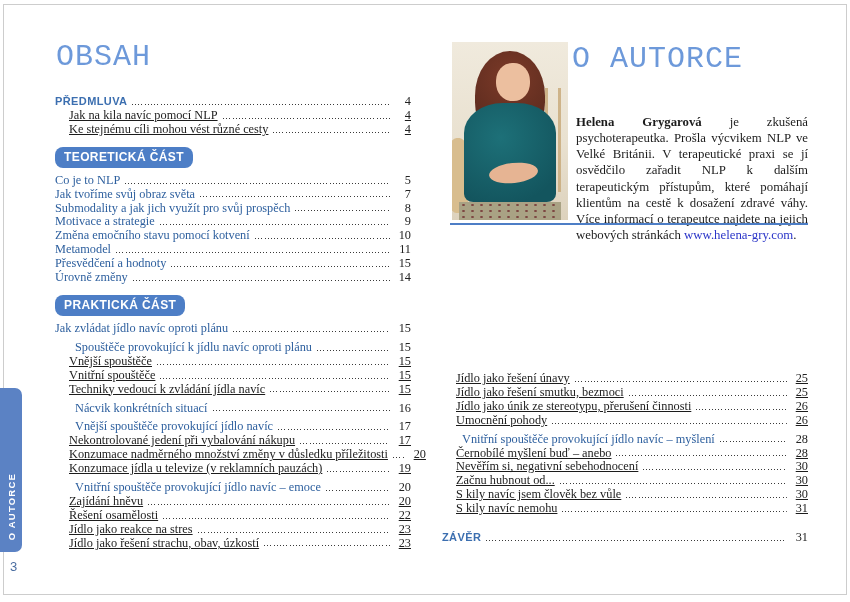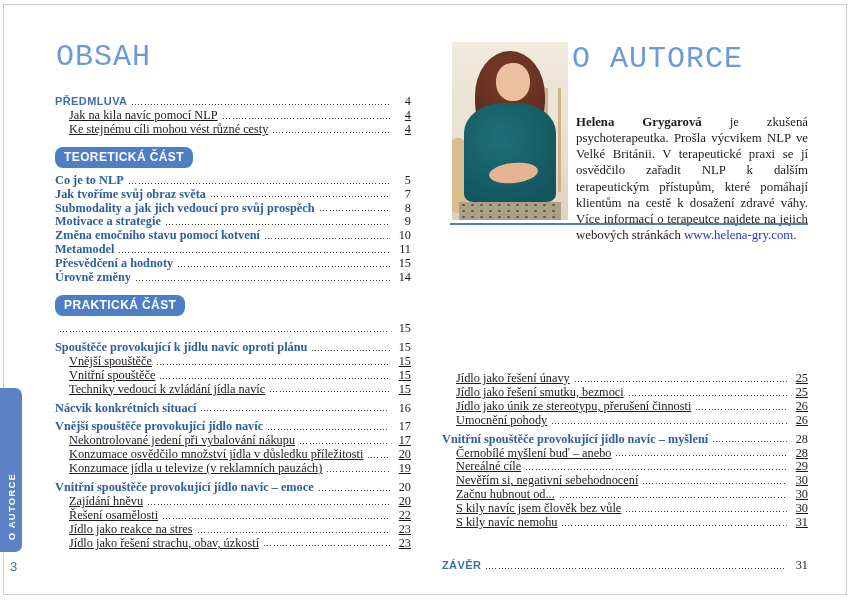--- a/index.html
+++ b/index.html
@@ -18,26 +18,26 @@
   .toc-col{position:absolute;font-size:12.3px;}
   #toc-left{left:55px;top:95px;width:356px;}
   #toc-right{left:442px;top:372px;width:366px;}
 
   .row{display:flex;align-items:baseline;line-height:13.9px;}
   .row .lbl{white-space:nowrap;}
   .row .dots{flex:1;margin:0 3px 0 5px;height:.70em;align-self:baseline;min-width:12px;
     background:repeating-linear-gradient(90deg,#3a3a3a 0 1px,transparent 1px 3.2px) bottom/100% 1.2px no-repeat;}
   .row .pg{min-width:18px;text-align:right;color:#222;font-weight:normal;}
 
-  .row.head .lbl{font-weight:bold;color:var(--toc_head_blue);}
+  .row.head .lbl{font-weight:normal;color:var(--toc_head_blue);}
   .row.sub{padding-left:14px;text-decoration:underline;}
   .row.section .lbl{font-family:"Liberation Sans",sans-serif;font-weight:bold;font-size:11px;
                     letter-spacing:.4px;color:var(--section_blue);}
-  .row.gap{margin-top:5px;}
-  .row.bigsep{margin-top:29px;}
+  .row.gap{margin-top:5px;margin-left:20px;}
+  .row.bigsep{margin-top:15px;}
 
   .badge-row{margin:10px 0 6px;}
   .badge{display:inline-block;background:var(--accent_blue);color:#ffffff;
          font-family:"Liberation Sans",sans-serif;font-weight:bold;font-size:12px;
          letter-spacing:.4px;padding:3px 9px 4px;border-radius:8px;}
 
   
   .photo{position:absolute;left:452px;top:42px;width:116px;height:178px;overflow:hidden;
          background:linear-gradient(180deg,#f0eadd 0%,#e9e1d0 55%,#ddd2bd 100%);}
   .photo .slats{position:absolute;left:58%;top:26%;width:42%;height:58%;opacity:.85;
@@ -107,21 +107,21 @@
         <span class="lbl">Co je to NLP</span>
         <span class="dots"></span>
         <span class="pg">5</span>
       </div>
       <div class="row head">
         <span class="lbl">Jak tvoříme svůj obraz světa</span>
         <span class="dots"></span>
         <span class="pg">7</span>
       </div>
       <div class="row head">
-        <span class="lbl">Submodality a jak jich vedoucí pro svůj prospěch</span>
+        <span class="lbl">Submodality a jak jich využít pro svůj prospěch</span>
         <span class="dots"></span>
         <span class="pg">8</span>
       </div>
       <div class="row head">
         <span class="lbl">Motivace a strategie</span>
         <span class="dots"></span>
         <span class="pg">9</span>
       </div>
       <div class="row head">
         <span class="lbl">Změna emočního stavu pomocí kotvení</span>
@@ -138,20 +138,21 @@
         <span class="dots"></span>
         <span class="pg">15</span>
       </div>
       <div class="row head">
         <span class="lbl">Úrovně změny</span>
         <span class="dots"></span>
         <span class="pg">14</span>
       </div>
       <div class="badge-row"><span class="badge">PRAKTICKÁ ČÁST</span></div>
       <div class="row head">
+        <span class="lbl">Jak zvládat jídlo navíc oproti plánu</span>
         <span class="dots"></span>
         <span class="pg">15</span>
       </div>
       <div class="row head gap">
         <span class="lbl">Spouštěče provokující k jídlu navíc oproti plánu</span>
         <span class="dots"></span>
         <span class="pg">15</span>
       </div>
       <div class="row sub">
         <span class="lbl">Vnější spouštěče</span>
@@ -177,21 +178,21 @@
         <span class="lbl">Vnější spouštěče provokující jídlo navíc</span>
         <span class="dots"></span>
         <span class="pg">17</span>
       </div>
       <div class="row sub">
         <span class="lbl">Nekontrolované jedení při vybalování nákupu</span>
         <span class="dots"></span>
         <span class="pg">17</span>
       </div>
       <div class="row sub">
-        <span class="lbl">Konzumace osvědčilo množství jídla v důsledku příležitosti</span>
+        <span class="lbl">Konzumace nadměrného množství změny v důsledku příležitosti</span>
         <span class="dots"></span>
         <span class="pg">20</span>
       </div>
       <div class="row sub">
         <span class="lbl">Konzumace jídla u televize (v reklamních pauzách)</span>
         <span class="dots"></span>
         <span class="pg">19</span>
       </div>
       <div class="row head gap">
         <span class="lbl">Vnitřní spouštěče provokující jídlo navíc – emoce</span>
@@ -261,25 +262,20 @@
         <span class="lbl">Vnitřní spouštěče provokující jídlo navíc – myšlení</span>
         <span class="dots"></span>
         <span class="pg">28</span>
       </div>
       <div class="row sub">
         <span class="lbl">Černobílé myšlení buď – anebo</span>
         <span class="dots"></span>
         <span class="pg">28</span>
       </div>
       <div class="row sub">
-        <span class="lbl">Nereálné cíle</span>
-        <span class="dots"></span>
-        <span class="pg">29</span>
-      </div>
-      <div class="row sub">
         <span class="lbl">Nevěřím si, negativní sebehodnocení</span>
         <span class="dots"></span>
         <span class="pg">30</span>
       </div>
       <div class="row sub">
         <span class="lbl">Začnu hubnout od...</span>
         <span class="dots"></span>
         <span class="pg">30</span>
       </div>
       <div class="row sub">

